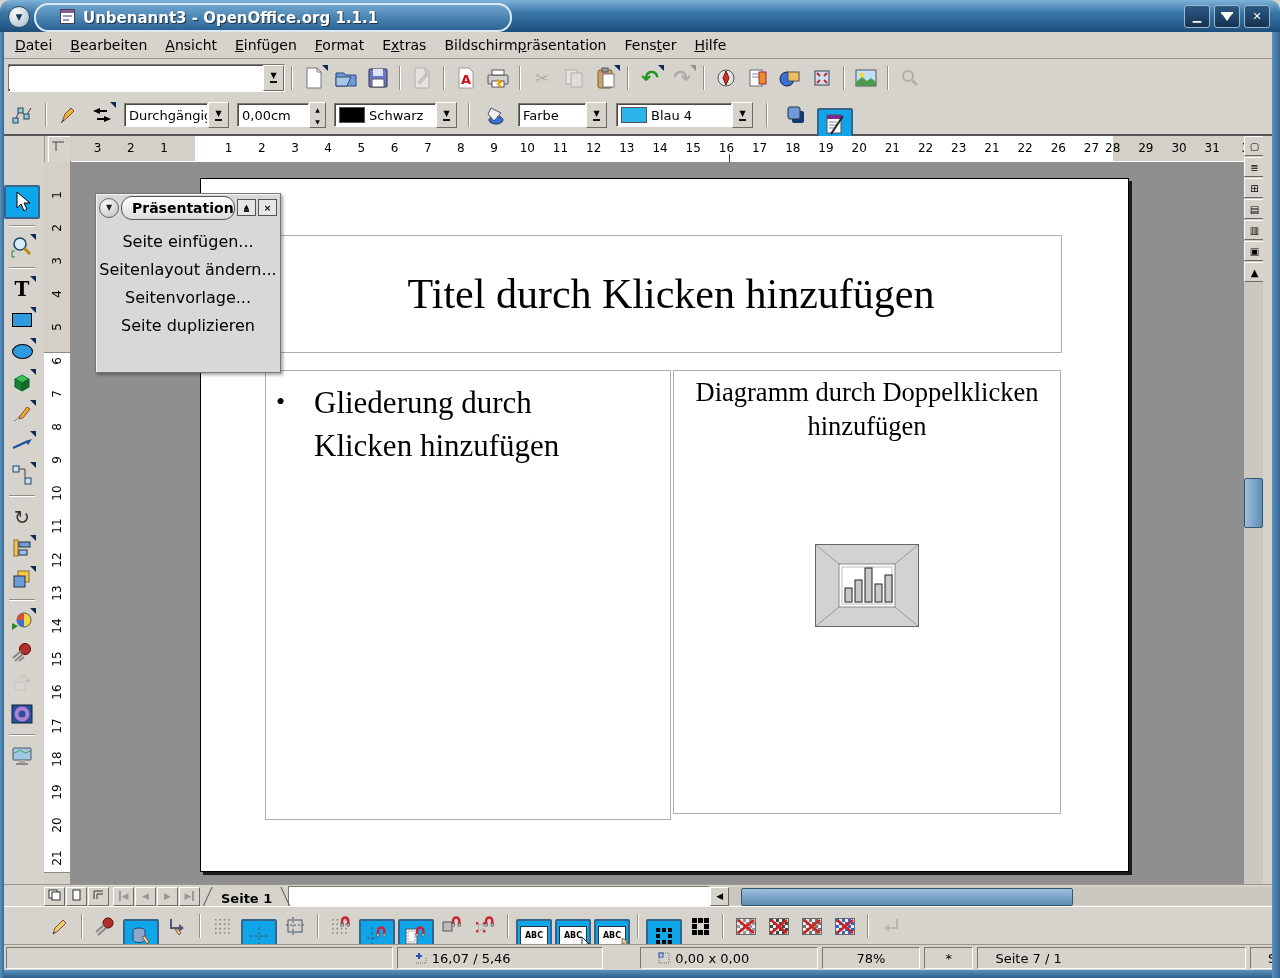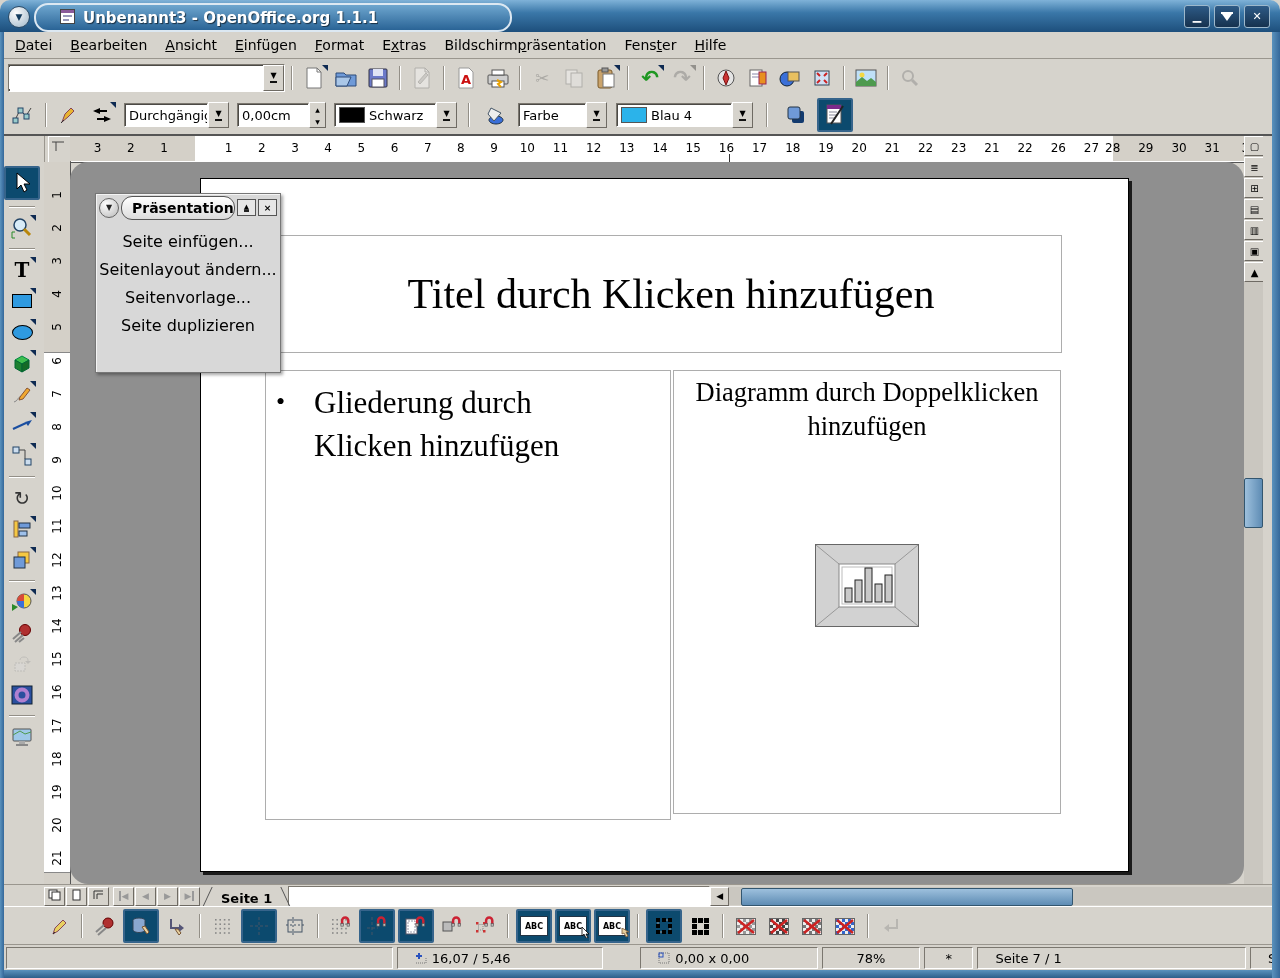--- a/index.html
+++ b/index.html
@@ -25,21 +25,21 @@
   
   .menubar{position:absolute;left:0;top:32px;width:1280px;height:26px;background:#d6d3cc;
     border-bottom:1px solid #9a968e;display:flex;align-items:center;padding-left:6px;font-size:14px;}
   .menu-item{padding:2px 9px;white-space:nowrap;}
   
   .funcbar{position:absolute;left:0;top:59px;width:1280px;height:37px;background:#d6d3cc;
     border-bottom:1px solid #fff;display:flex;align-items:center;padding-left:8px;gap:2px;}
   .objbar{position:absolute;left:0;top:96px;width:1280px;height:38px;background:#d6d3cc;
     border-bottom:2px solid #555;display:flex;align-items:center;padding-left:8px;gap:3px;}
   .btn{position:relative;width:30px;height:28px;display:inline-flex;align-items:center;justify-content:center;flex:none;}
-  .btn.pressed{background:#0c4a6e;border:2px solid #36648b;width:32px;height:30px;border-radius:2px;}
+  .btn.pressed{background:#0ea5e9;border:2px solid #36648b;width:32px;height:30px;border-radius:2px;margin-top:19px;}
   .btn.disabled{opacity:.38;filter:grayscale(1);}
   .btn .ic{display:flex;align-items:center;justify-content:center;}
   .btn.dd::after{content:"";position:absolute;top:1px;right:1px;width:0;height:0;
     border-top:6px solid #0e2a52;border-left:6px solid transparent;}
   .sep{width:0;height:24px;border-left:1px solid #938f87;border-right:1px solid #fff;margin:0 4px;flex:none;}
   .sunken{border-top:1px solid #7b776f;border-left:1px solid #7b776f;border-bottom:1px solid #fff;border-right:1px solid #fff;
     box-shadow:inset 1px 1px 0 #4c4a46;background:#fff;}
   .raised{border-top:1px solid #fff;border-left:1px solid #fff;border-bottom:1px solid #6e6a63;border-right:1px solid #6e6a63;
     background:#d6d3cc;}
   .combo{display:flex;align-items:center;height:24px;flex:none;}
@@ -62,21 +62,21 @@
   .vr-gray-top{position:absolute;left:0;top:0;width:26px;height:190px;background:#d4d0c8;border-bottom:1px solid #888;}
   .vr-gray-bot{position:absolute;left:0;top:710px;width:26px;bottom:0;background:#d4d0c8;border-top:1px solid #888;}
   .vr-strip{position:absolute;left:0;top:16px;width:26px;display:flex;flex-direction:column;}
   .vcell{height:33.2px;display:flex;align-items:center;justify-content:center;}
   .vcell span{transform:rotate(-90deg);display:block;}
   
   .lefttools{position:absolute;left:0;top:136px;width:44px;bottom:34px;background:#d6d3cc;
     border-right:1px solid #9a968e;display:flex;flex-direction:column;align-items:center;padding-top:30px;gap:3px;}
   .lefttools .sep2{width:26px;height:0;border-top:1px solid #938f87;border-bottom:1px solid #fff;margin:3px 0;}
   
-  .canvas{position:absolute;left:70px;top:162px;width:1174px;height:722px;background:#8f8f8f;overflow:hidden;border-radius:18px;}
+  .canvas{position:absolute;left:70px;top:162px;width:1174px;height:722px;background:#8f8f8f;overflow:hidden;}
   .slide{position:absolute;left:130px;top:16px;width:927px;height:692px;background:#fff;
     border:1px solid #000;box-shadow:3px 3px 0 #1b1b1b;}
   .ph{position:absolute;border:1px solid #adadad;font-family:"Liberation Serif","DejaVu Serif",serif;}
   .ph-title{left:79px;top:56px;width:780px;height:116px;display:flex;align-items:center;justify-content:center;
     font-size:42px;}
   .ph-outline{left:64px;top:191px;width:388px;height:438px;font-size:31px;padding:10px 6px 0 10px;line-height:1.4;}
   .ph-outline .bullet{display:inline-block;width:38px;font-size:26px;vertical-align:top;padding-top:3px;}
   .ph-outline .otxt{display:inline-block;width:310px;}
   .ph-chart{left:472px;top:191px;width:386px;height:438px;font-size:26.5px;text-align:center;padding-top:4px;line-height:1.3;}
   .chart-icon{position:absolute;left:141px;top:173px;}

